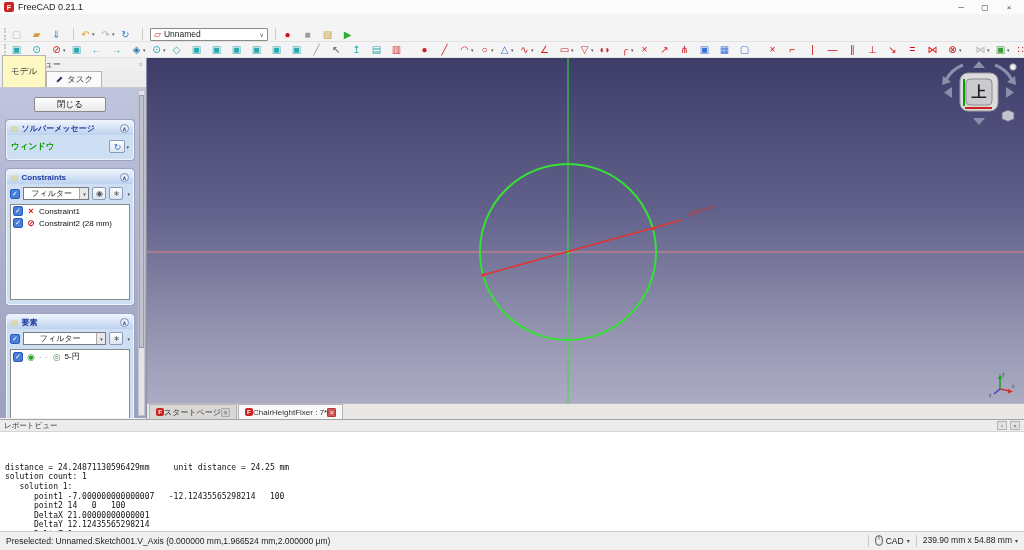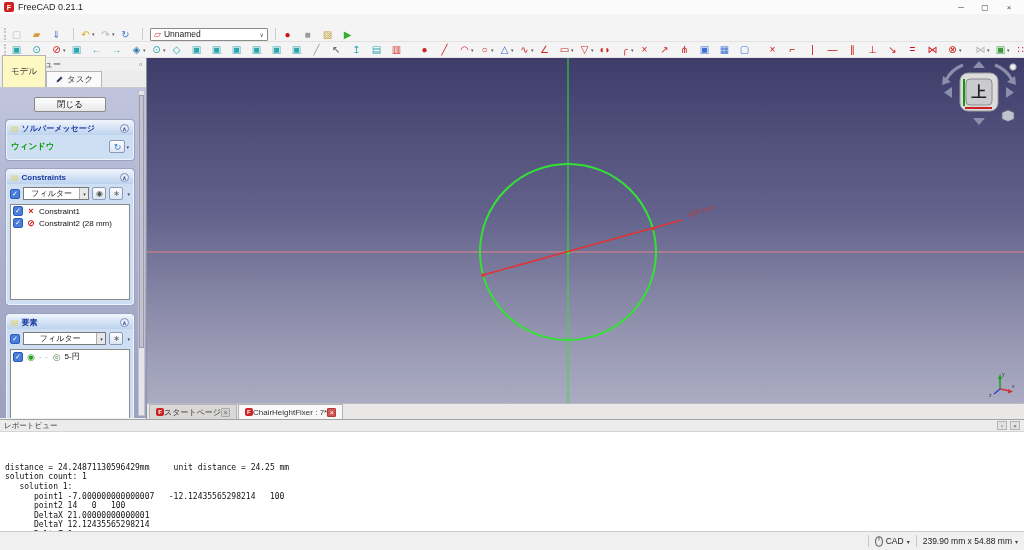--- a/index.html
+++ b/index.html
@@ -98,21 +98,21 @@
   #report-header { height:12px; background:#ececec; display:flex; align-items:center; padding:0 4px; font-size:7.5px; color:#333; border-bottom:1px solid #d5d5d5; }
   #report-header .hdr-btns { margin-left:auto; display:flex; gap:3px; }
   .hdr-btn { width:10px; height:9px; border:1px solid #b5b5b5; background:#e2e2e2; color:#555; font-size:6px;
     display:flex; align-items:center; justify-content:center; }
   #report-body { padding:2px 5px; font-family:"DejaVu Sans Mono","Liberation Mono",monospace; font-size:8px;
     line-height:9.6px; color:#111; white-space:pre; }
 
   
   #statusbar { left:0; top:531px; width:1024px; height:19px; background:#f0f0f0; border-top:1px solid #cdcdcd;
     display:flex; align-items:center; padding:0 6px; font-size:8.5px; color:#222; }
-  #status-right { margin-left:auto; display:flex; align-items:center; gap:6px; }
+  #status-right { margin-left:auto; display:flex; align-items:flex-start; gap:6px; }
   .sb-sep { width:1px; height:12px; background:#c8c8c8; }
   .sb-caret { font-size:6px; color:#444; }
   .sb-group { display:flex; align-items:center; gap:3px; }
 </style>
 </head>
 <body>
 
 <div id="app">
 
   <div id="titlebar" class="abs">
@@ -510,20 +510,21 @@
         <span class="hdr-btn">▫</span>
         <span class="hdr-btn">×</span>
       </span>
     </div>
     <div id="report-body">
       
     <div class="report-line">distance = 24.24871130596429mm     unit distance = 24.25 mm</div><div class="report-line">solution count: 1</div><div class="report-line">   solution 1:</div><div class="report-line">      point1 -7.000000000000007   -12.12435565298214   100</div><div class="report-line">      point2 14   0   100</div><div class="report-line">      DeltaX 21.00000000000001</div><div class="report-line">      DeltaY 12.12435565298214</div><div class="report-line">      DeltaZ 0</div><div class="report-line">      shape type on object1 is: Vertex</div><div class="report-line">      shape type on object2 is: Vertex</div></div>
   </div>
 
   <div id="statusbar" class="abs">
+    <span>Preselected: Unnamed.Sketch001.V_Axis (0.000000 mm,1.966524 mm,2.000000 μm)</span>
     <div id="status-right">
       <span class="sb-sep"></span>
       <span class="sb-group">
         <svg width="8" height="11" viewBox="0 0 8 11">
           <rect x="0.7" y="0.7" width="6.6" height="9.6" rx="3.2" fill="none" stroke="#555" stroke-width="1"></rect>
           <line x1="4" y1="1" x2="4" y2="4.5" stroke="#555" stroke-width="0.8"></line>
         </svg>
         <span>CAD</span>
         <span class="sb-caret">▾</span>
       </span>

